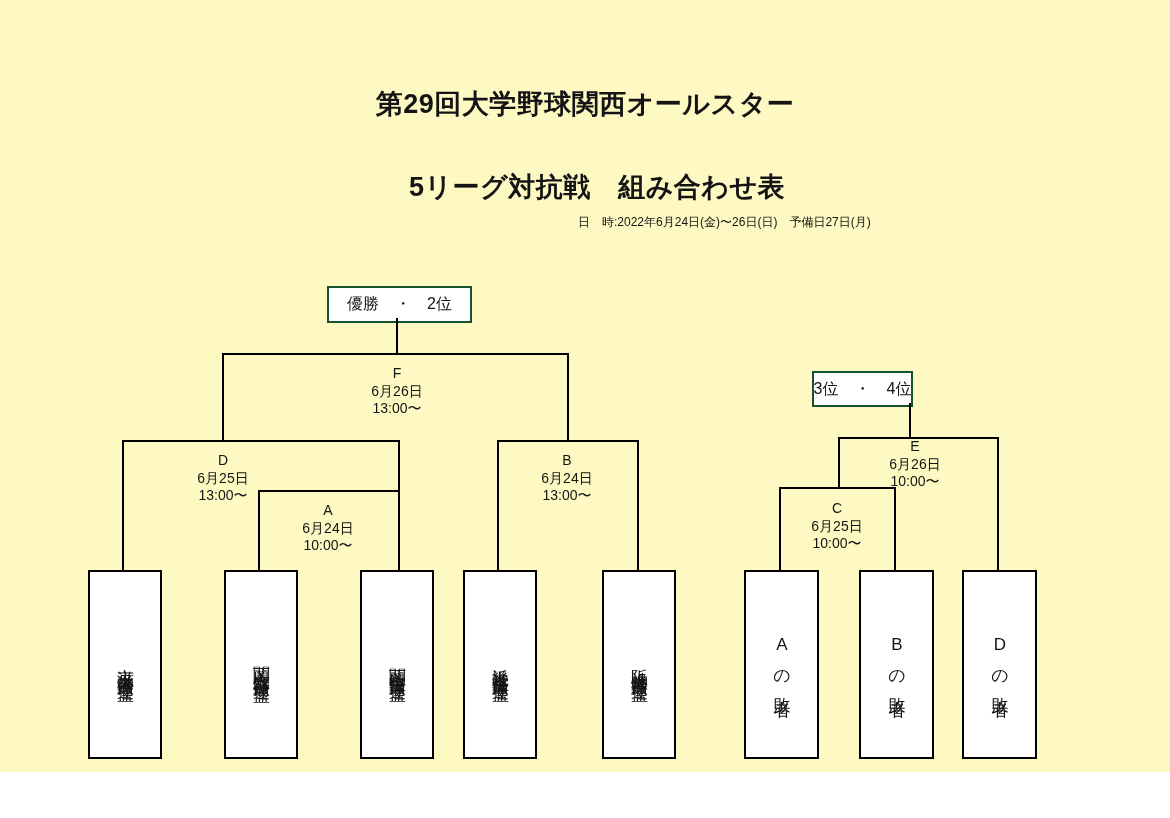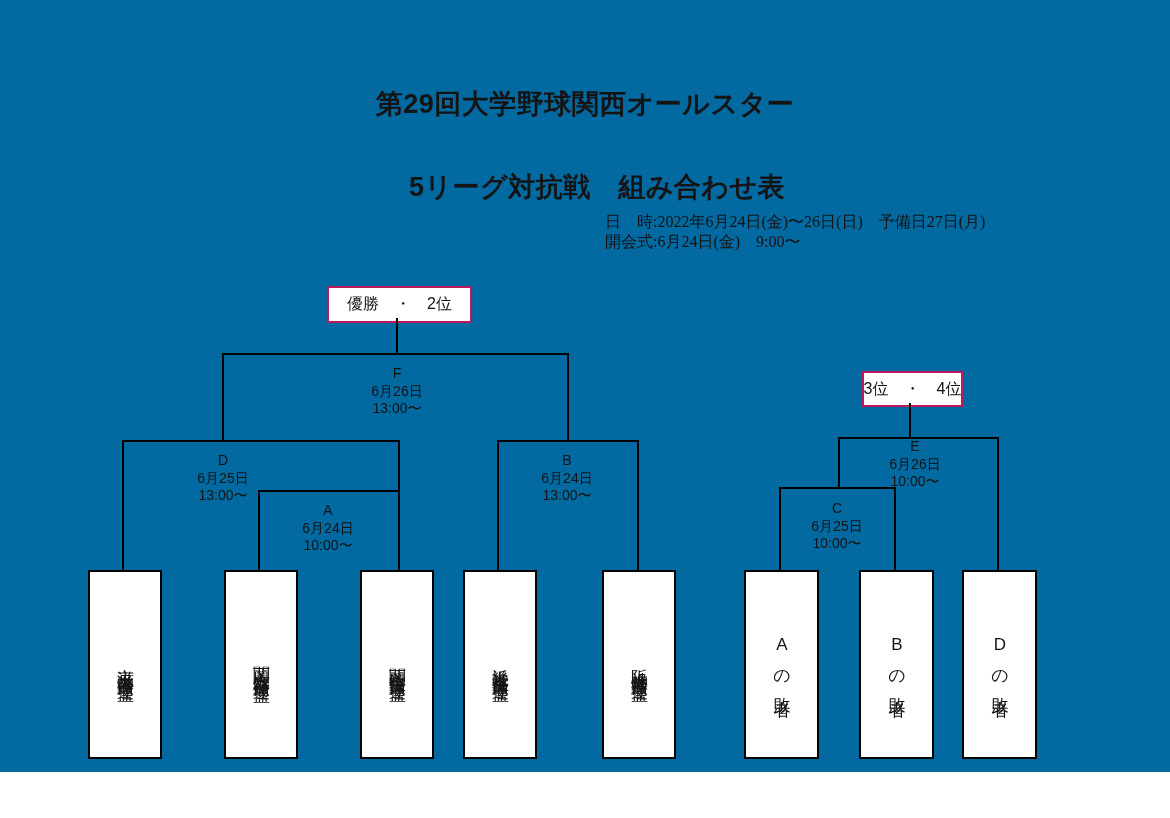--- a/index.html
+++ b/index.html
@@ -9,46 +9,45 @@
   }
   body {
     font-family: "Liberation Sans", "DejaVu Sans", sans-serif;
     color: #000000;
   }
   #page {
     position: relative;
     width: 1170px;
     height: 772px;
     overflow: hidden;
-    background: #0369a1;
+    background: #fef9c3;
   }
 
   
   .title-line {
     position: absolute;
     text-align: center;
     font-size: 27px;
     font-weight: 700;
     letter-spacing: 0.5px;
     white-space: nowrap;
     color: #141414;
   }
   #title-1 { left: 0; width: 1170px; top: 86px; }
   #title-2 { left: 12px; width: 1170px; top: 136px; margin-top: 33px; }
 
   
   #event-info {
     position: absolute;
-    left: 605px;
+    left: 578px;
     top: 212px;
-    font-size: 16px;
+    font-size: 12px;
     line-height: 20px;
     white-space: nowrap;
     color: #141414;
-    font-family: Liberation Serif, serif;
   }
   #event-info div { font-weight: 500; }
 
   
   #footnote {
     position: absolute;
     left: 707px;
     top: 771px;
     font-size: 15px;
     font-weight: 700;
@@ -66,32 +65,32 @@
   }
   .vline {
     position: absolute;
     width: 0;
     border-left: 2px solid #000000;
   }
 
   
   .result-box {
     position: absolute;
-    border: 2px solid #be185d;
+    border: 2px solid #14532d;
     background: #ffffff;
     display: flex;
     align-items: center;
     justify-content: center;
     font-size: 16px;
     font-weight: 500;
     white-space: nowrap;
     color: #141414;
   }
   #box-champion { left: 327px; top: 286px; width: 141px; height: 33px; }
-  #box-third    { left: 862px; top: 371px; width: 97px;  height: 32px; }
+  #box-third    { left: 812px; top: 371px; width: 97px;  height: 32px; }
 
   
   .match-label {
     position: absolute;
     text-align: center;
     font-size: 14px;
     line-height: 17.5px;
     white-space: nowrap;
     color: #141414;
   }
@@ -124,21 +123,20 @@
 </head>
 <body>
 
 <div id="page">
 
   <div class="title-line" id="title-1">第29回大学野球関西オールスター</div>
   <div class="title-line" id="title-2">5リーグ対抗戦　組み合わせ表</div>
 
   <div id="event-info">
     <div>日　時:2022年6月24日(金)〜26日(日)　予備日27日(月)</div>
-    <div>開会式:6月24日(金)　9:00〜</div>
   </div>
 
   <div class="result-box" id="box-champion">優勝　・　2位</div>
   <div class="result-box" id="box-third">3位　・　4位</div>
 
   <div class="vline" style="left:396px; top:318px; height:36px;"></div>
 
   <div class="hline" style="left:222px; top:353px; width:346px;"></div>
 
   <div class="vline" style="left:222px; top:353px; height:88px;"></div>

